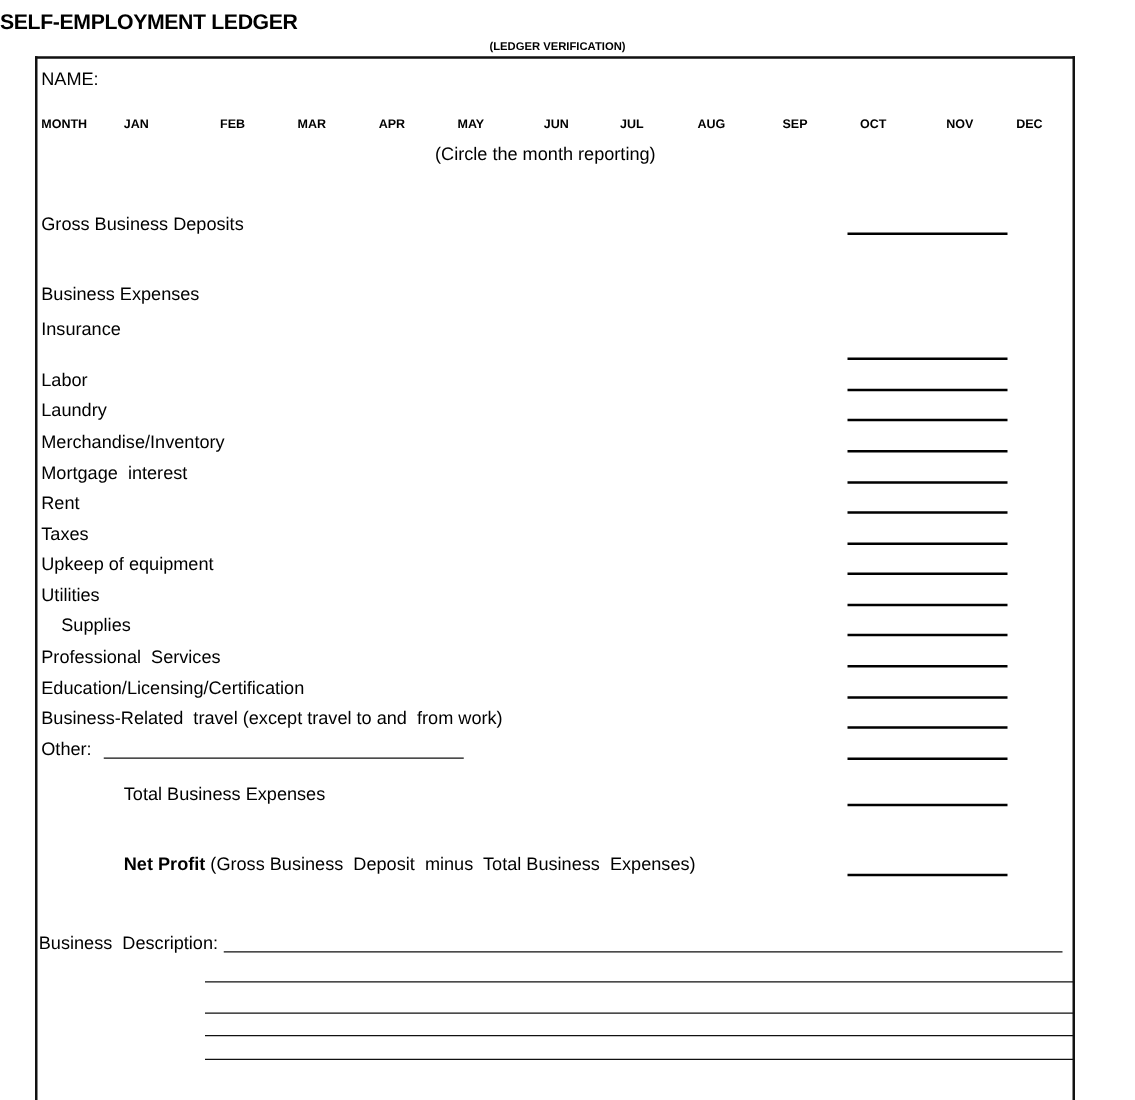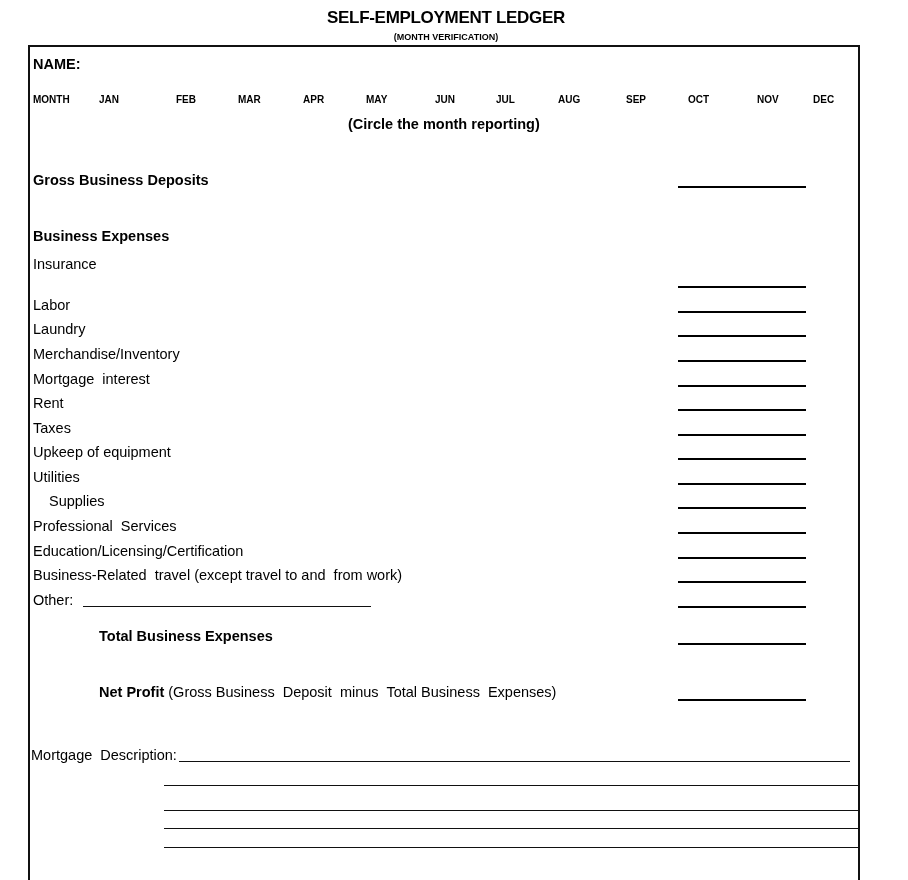--- a/index.html
+++ b/index.html
@@ -1,34 +1,34 @@
 <!DOCTYPE html>
 <html><head>
 <meta charset="utf-8">
 <style>
   html, body { margin:0; padding:0; background:#ffffff; }
   body { width:908px; height:880px; position:relative; overflow:hidden;
          font-family:"Liberation Sans", sans-serif; color:#000; }
   .abs { position:absolute; white-space:nowrap; }
-  .title { left:0; width:892px; text-align:center; top:8px; font-size:17px; font-weight:bold; letter-spacing:-0.3px; }
+  .title { left:0; width:892px; text-align:left; top:8px; font-size:17px; font-weight:bold; letter-spacing:-0.3px; }
   .subtitle { left:0; width:892px; text-align:center; top:32px; font-size:9px; font-weight:bold; }
   .frame { position:absolute; left:28px; top:45px; width:832px; height:860px;
            border:2px solid #111; border-bottom:none; box-sizing:border-box; }
   .bold { font-weight:bold; }
   .lbl { font-size:14.5px; }
-  .hdr { font-size:14.5px; font-weight:bold; }
+  .hdr { font-size:14.5px; font-weight:normal; }
   .month { font-size:10px; font-weight:bold; }
   .line { position:absolute; height:1.5px; background:#000; }
   .uline { position:absolute; height:1px; background:#111; }
 </style>
 </head>
 <body>
 
 <div class="abs title">SELF-EMPLOYMENT LEDGER</div>
-<div class="abs subtitle">(MONTH VERIFICATION)</div>
+<div class="abs subtitle">(LEDGER VERIFICATION)</div>
 
 <div class="frame"></div>
 
 <div class="abs hdr" style="left:33px; top:56px;">NAME:</div>
 <div class="abs" style="left:90px; top:52px; width:760px; height:22px;"></div>
 
 <div class="abs month" style="left:33px; top:94px;">MONTH</div>
 <div class="abs month" style="left:99px; top:94px;">JAN</div>
 <div class="abs month" style="left:176px; top:94px;">FEB</div>
 <div class="abs month" style="left:238px; top:94px;">MAR</div>
@@ -90,18 +90,18 @@
 <div class="abs lbl" style="left:33px; top:592px;">Other:</div>
 <div class="uline" style="left:83px; top:606px; width:288px;"></div>
 <div class="line" style="left:678px; top:606px; width:128px;"></div>
 
 <div class="abs hdr" style="left:99px; top:628px;">Total Business Expenses</div>
 <div class="line" style="left:678px; top:643px; width:128px;"></div>
 
 <div class="abs lbl" style="left:99px; top:684px; white-space:pre;"><span class="bold">Net Profit</span><span> (Gross Business  Deposit  minus  Total Business  Expenses)</span></div>
 <div class="line" style="left:678px; top:699px; width:128px;"></div>
 
-<div class="abs lbl" style="left:31px; top:747px; white-space:pre;">Mortgage  Description:</div>
+<div class="abs lbl" style="left:31px; top:747px; white-space:pre;">Business  Description:</div>
 <div class="uline" style="left:179px; top:761px; width:671px;"></div>
 <div class="uline" style="left:164px; top:785px; width:695px;"></div>
 <div class="uline" style="left:164px; top:810px; width:695px;"></div>
 <div class="uline" style="left:164px; top:828px; width:695px;"></div>
 <div class="uline" style="left:164px; top:847px; width:695px;"></div>
 
 </body></html>

